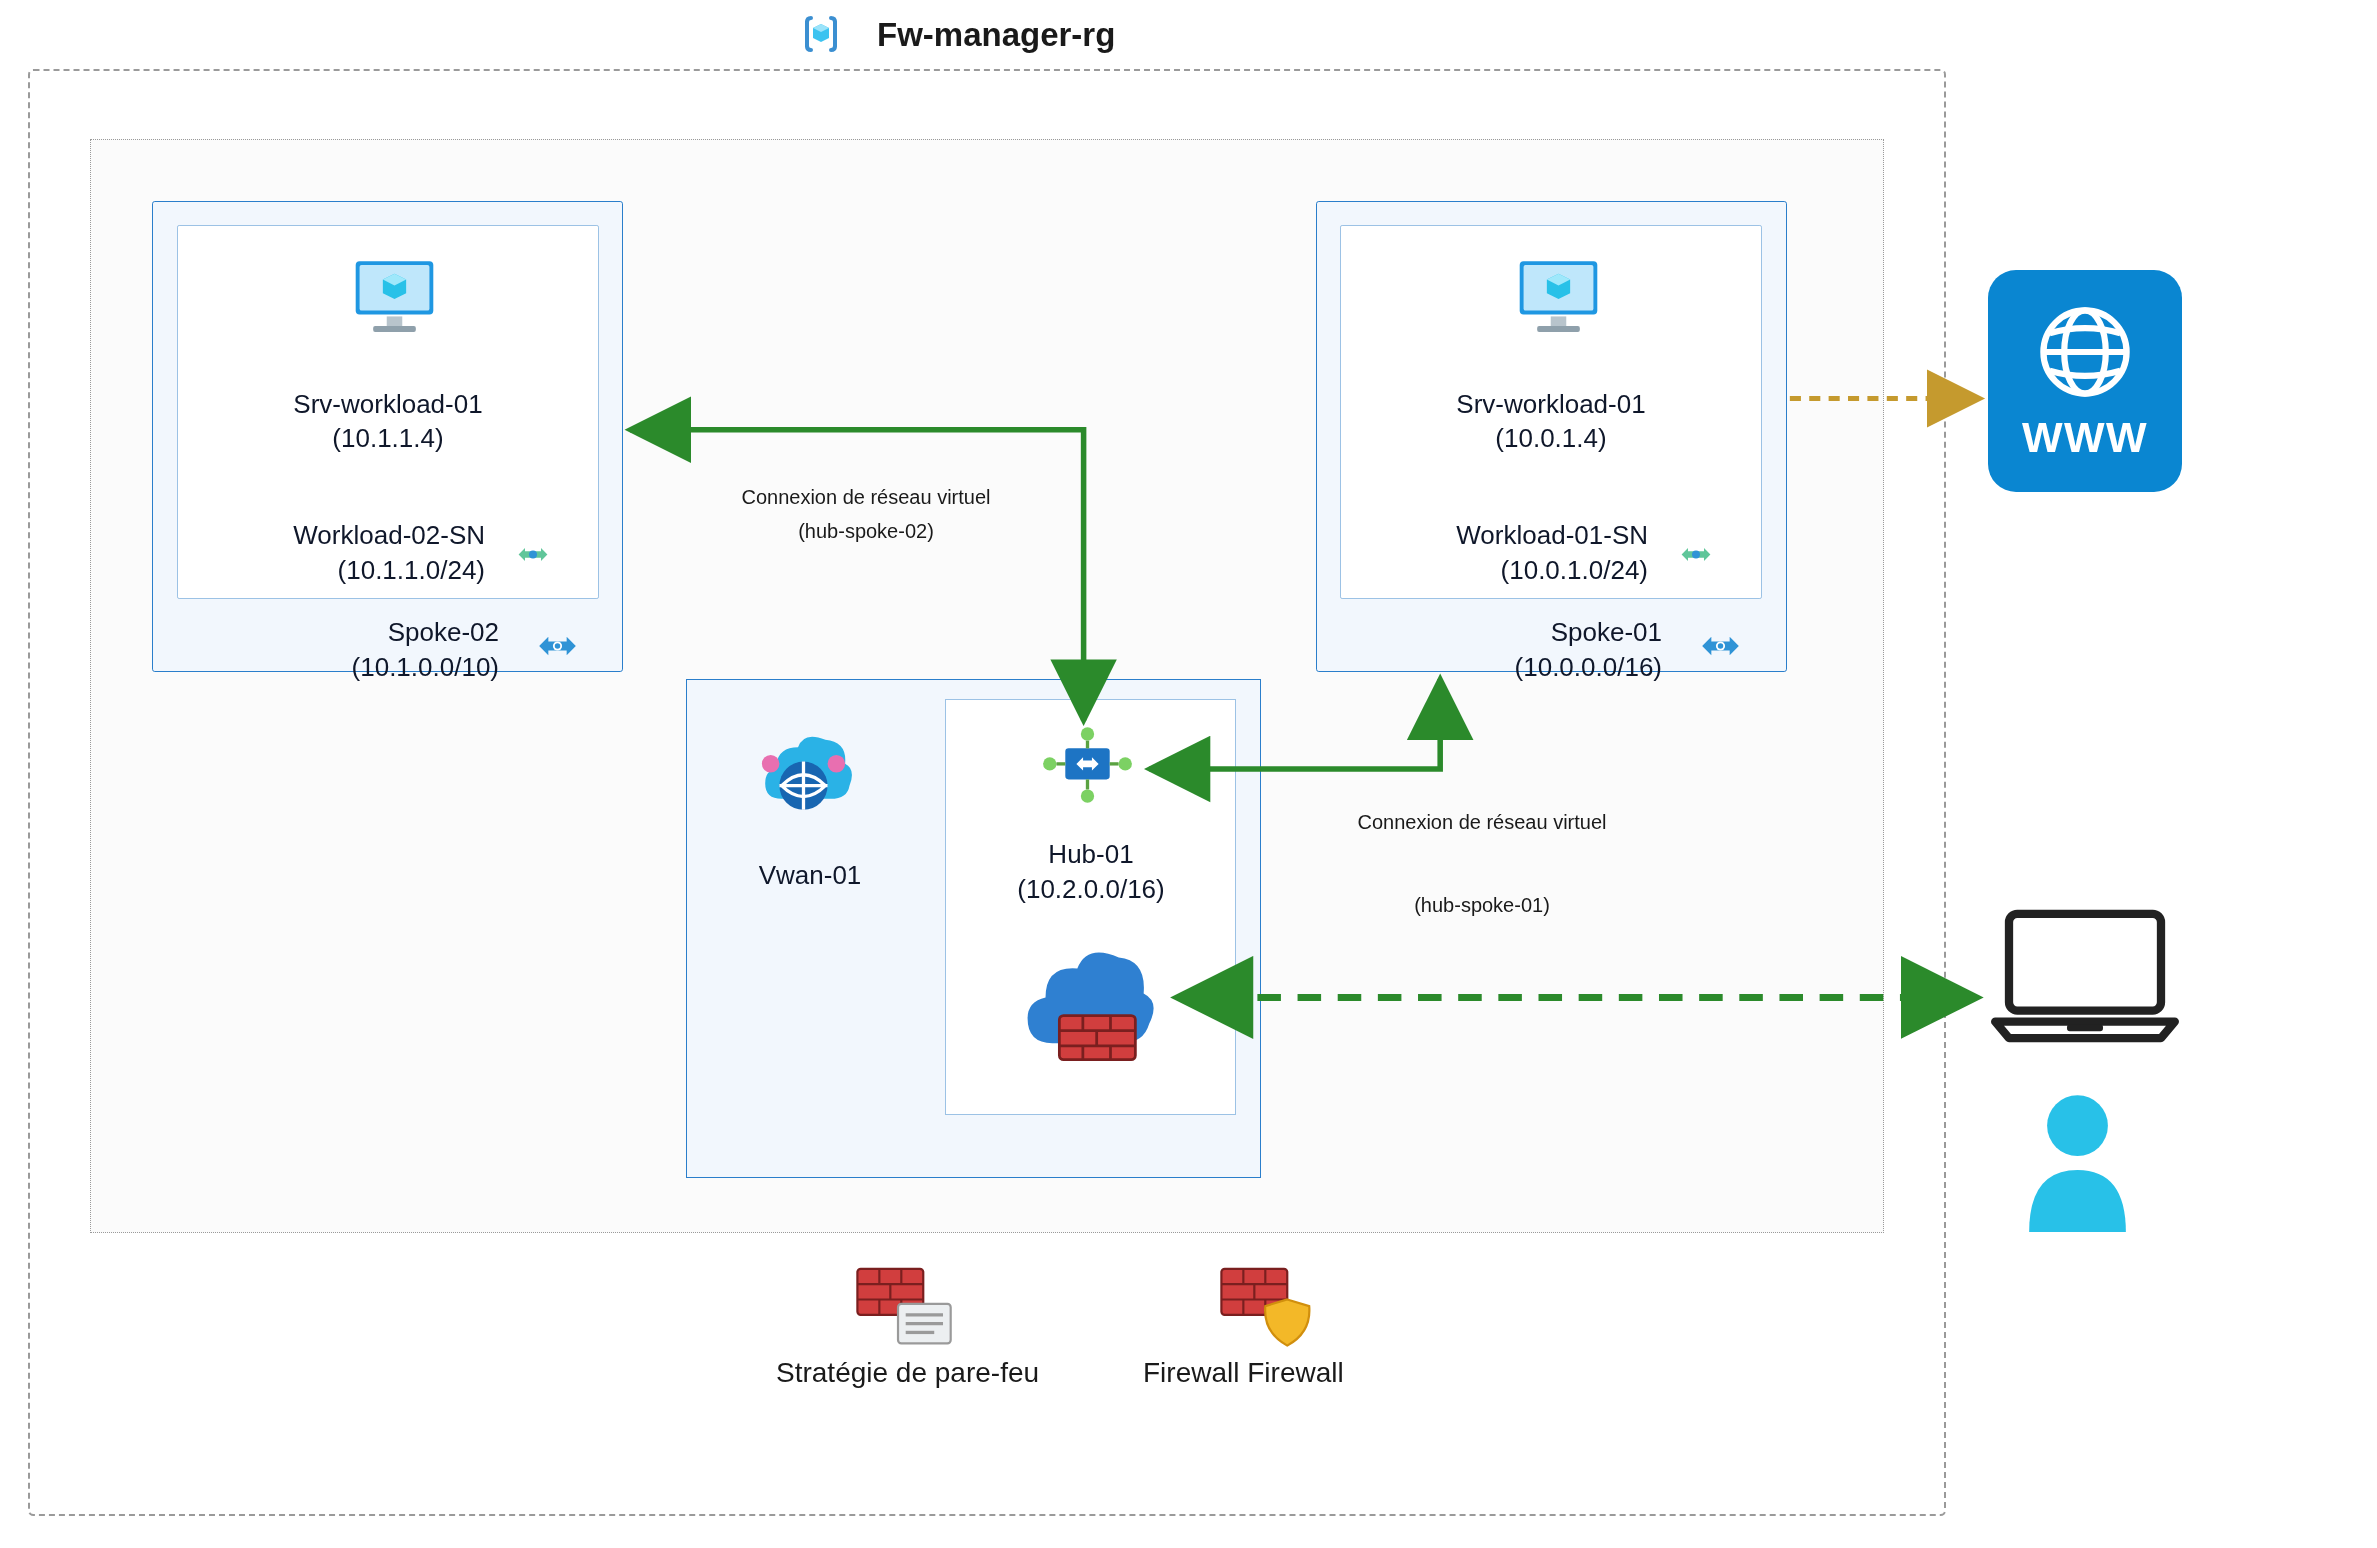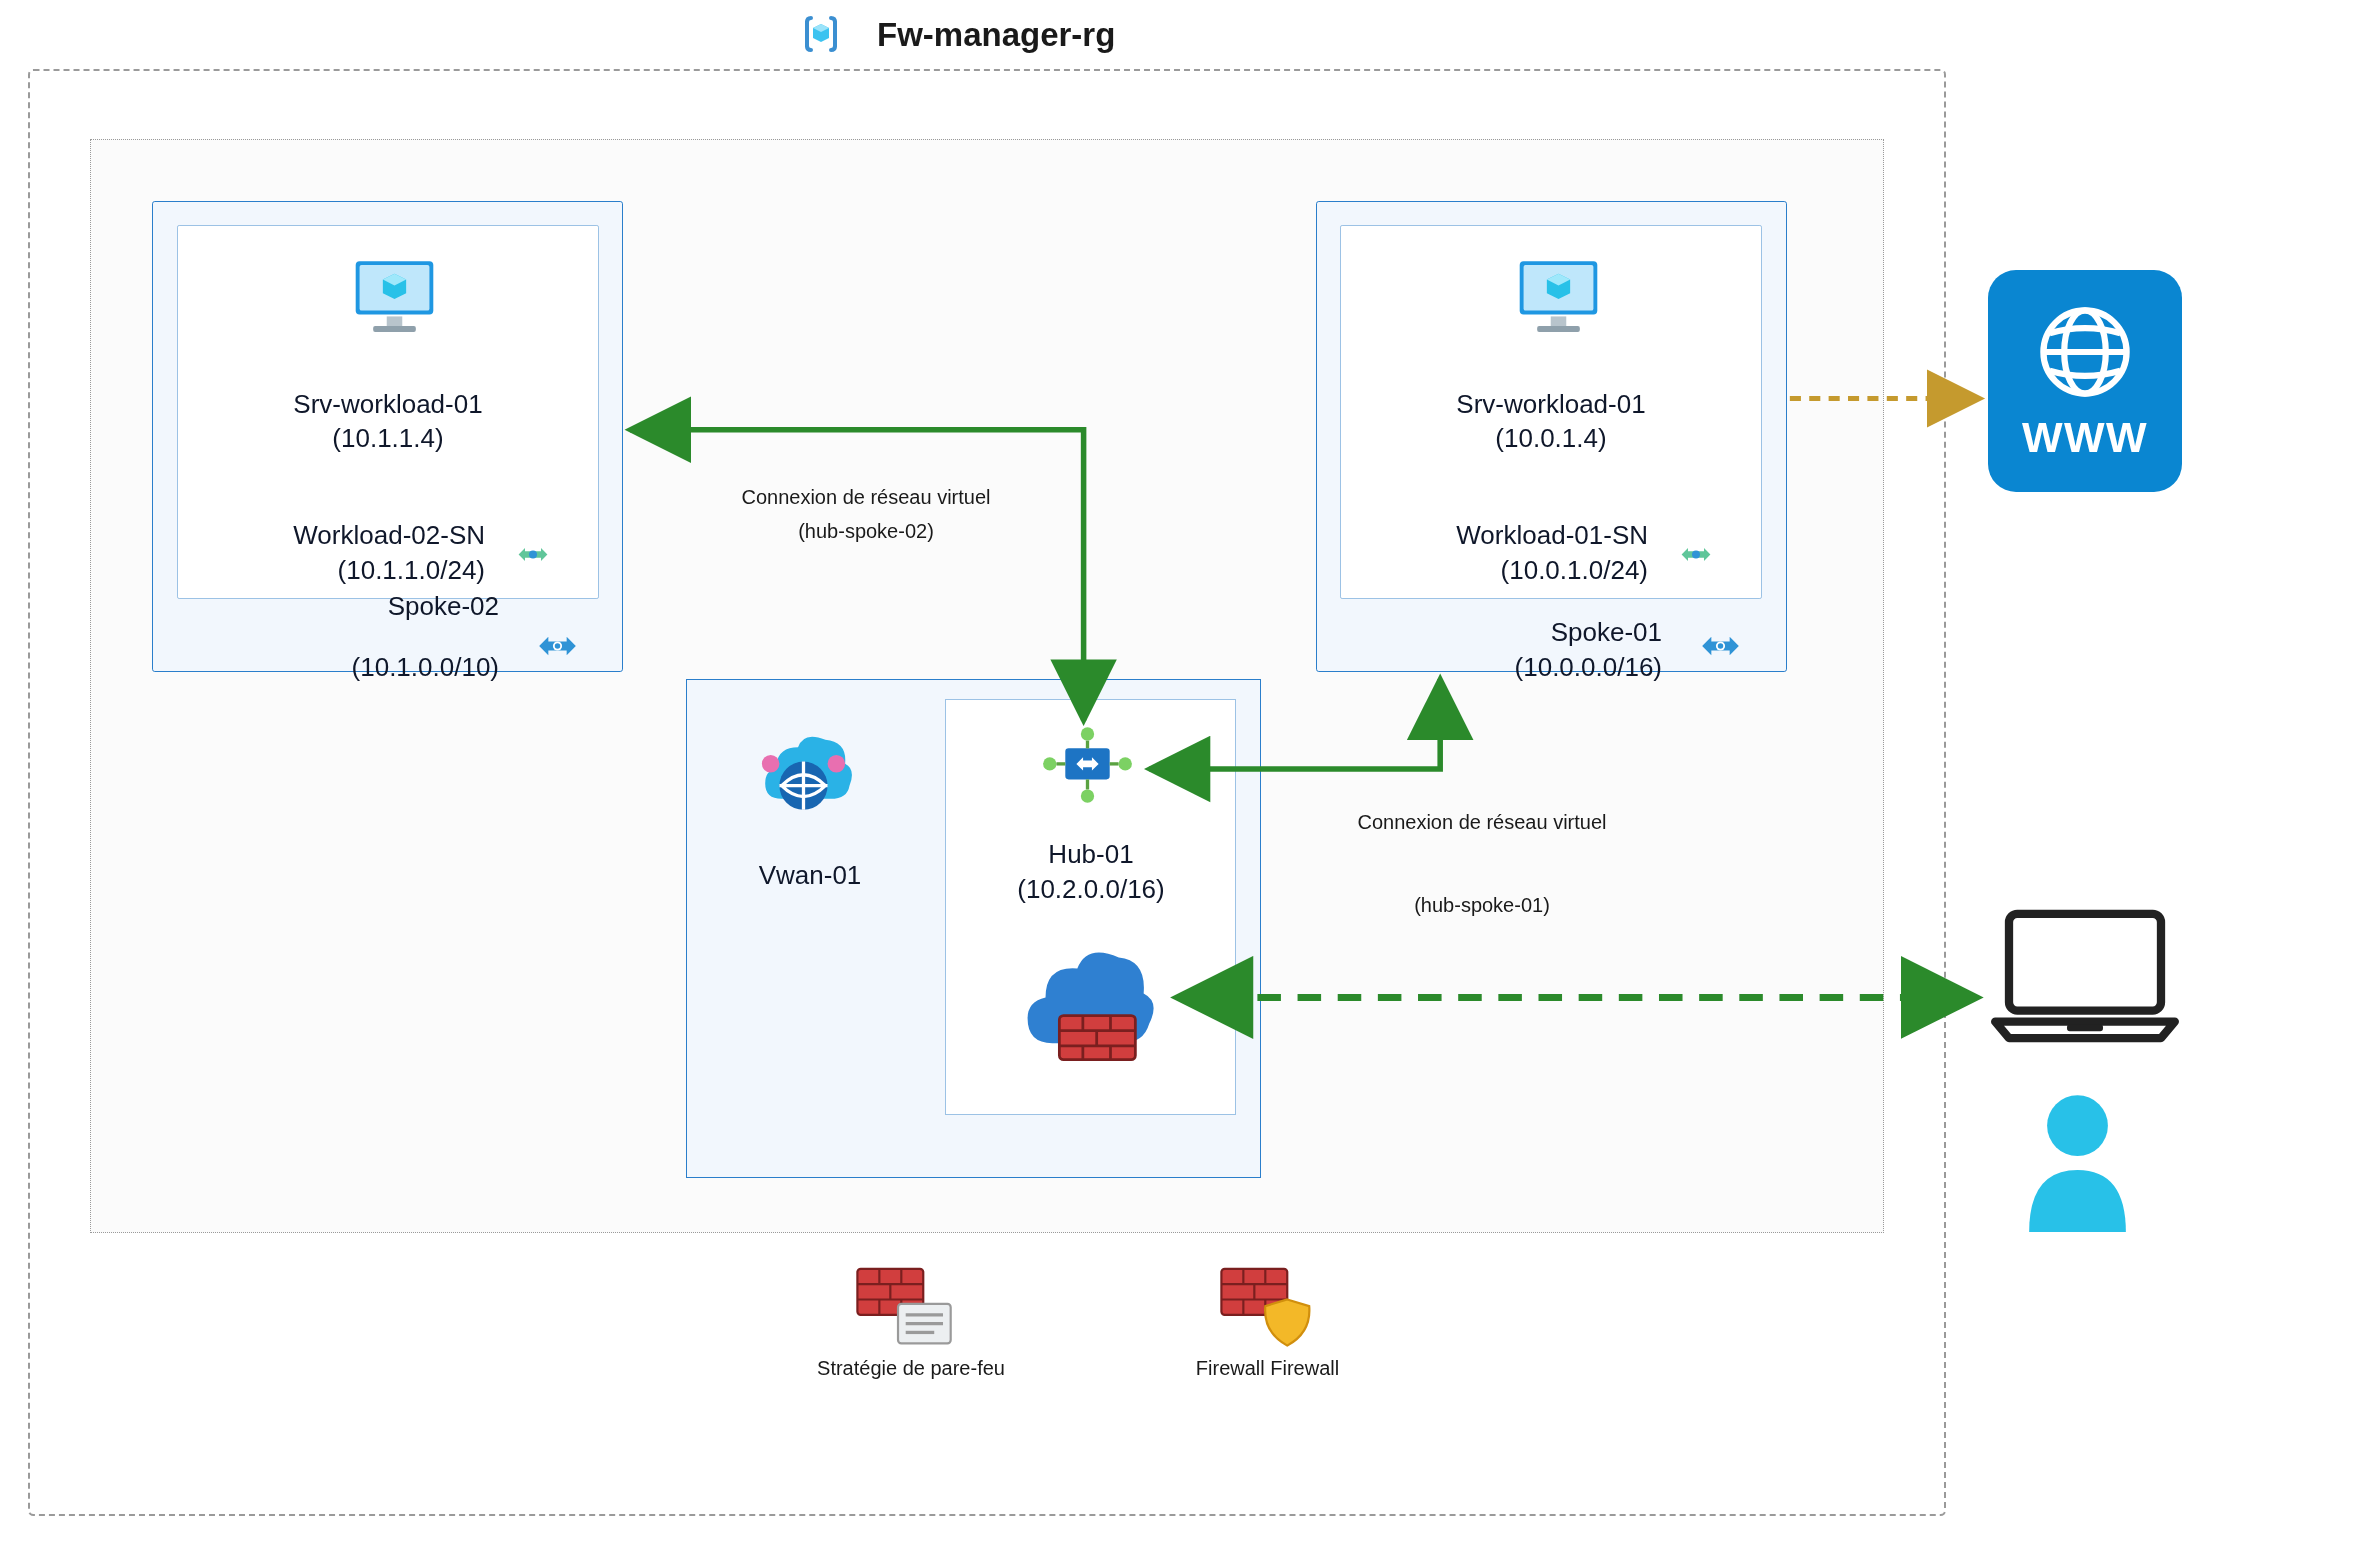--- a/index.html
+++ b/index.html
@@ -49,23 +49,22 @@
     text-align: center;
     line-height: 1.25;
   }
   .lbl-sm {
     font-size: 20px;
     color: #1a1a1a;
     text-align: center;
     line-height: 1.2;
   }
   .legend-lbl {
-    font-size: 20px;
+    font-size: 28px;
     color: #1a1a1a;
-    text-align: center;
   }
   svg.connector { position: absolute; top: 0; left: 0; pointer-events: none; }
 </style>
 </head>
 <body>
 
 <div class="abs rg-border" style="left:28px; top:69px; width:1918px; height:1447px;"></div>
 
 <div class="abs" style="left:783px; top:7px; width:485px; height:55px; display:flex; align-items:center; gap:32px; background:#fff; padding:0 14px;">
   <span>
@@ -100,21 +99,21 @@
 
 <div class="abs lbl" style="left:194px; top:519px; width:291px; text-align:right;">Workload-02-SN</div>
 <div class="abs lbl" style="left:194px; top:554px; width:291px; text-align:right;">(10.1.1.0/24)</div>
 <div class="abs" style="left:509px; top:537px;">
   <svg width="48" height="35" viewBox="0 0 60 40">
     <polygon points="12,20 20,12 20,16 40,16 40,12 48,20 40,28 40,24 20,24 20,28" fill="#60c69a"></polygon>
     <circle cx="30" cy="20" r="5" fill="#2f93d6"></circle>
   </svg>
 </div>
 
-<div class="abs lbl" style="left:208px; top:590px; width:291px; text-align:right;">Spoke-02</div>
+<div class="abs lbl" style="left:208px; top:616px; width:291px; text-align:right;">Spoke-02</div>
 <div class="abs lbl" style="left:208px; top:651px; width:291px; text-align:right;">(10.1.0.0/10)</div>
 <div class="abs" style="left:530px; top:627px;">
   <svg width="55" height="38" viewBox="0 0 60 40">
     <polygon points="10,20 20,10 20,15 40,15 40,10 50,20 40,30 40,25 20,25 20,30" fill="#2f93d6"></polygon>
     <circle cx="30" cy="20" r="5" fill="#fff"></circle>
     <circle cx="30" cy="20" r="3" fill="#2f93d6"></circle>
   </svg>
 </div>
 
 <div class="abs spoke-box" style="left:1316px; top:201px; width:471px; height:471px;"></div>

